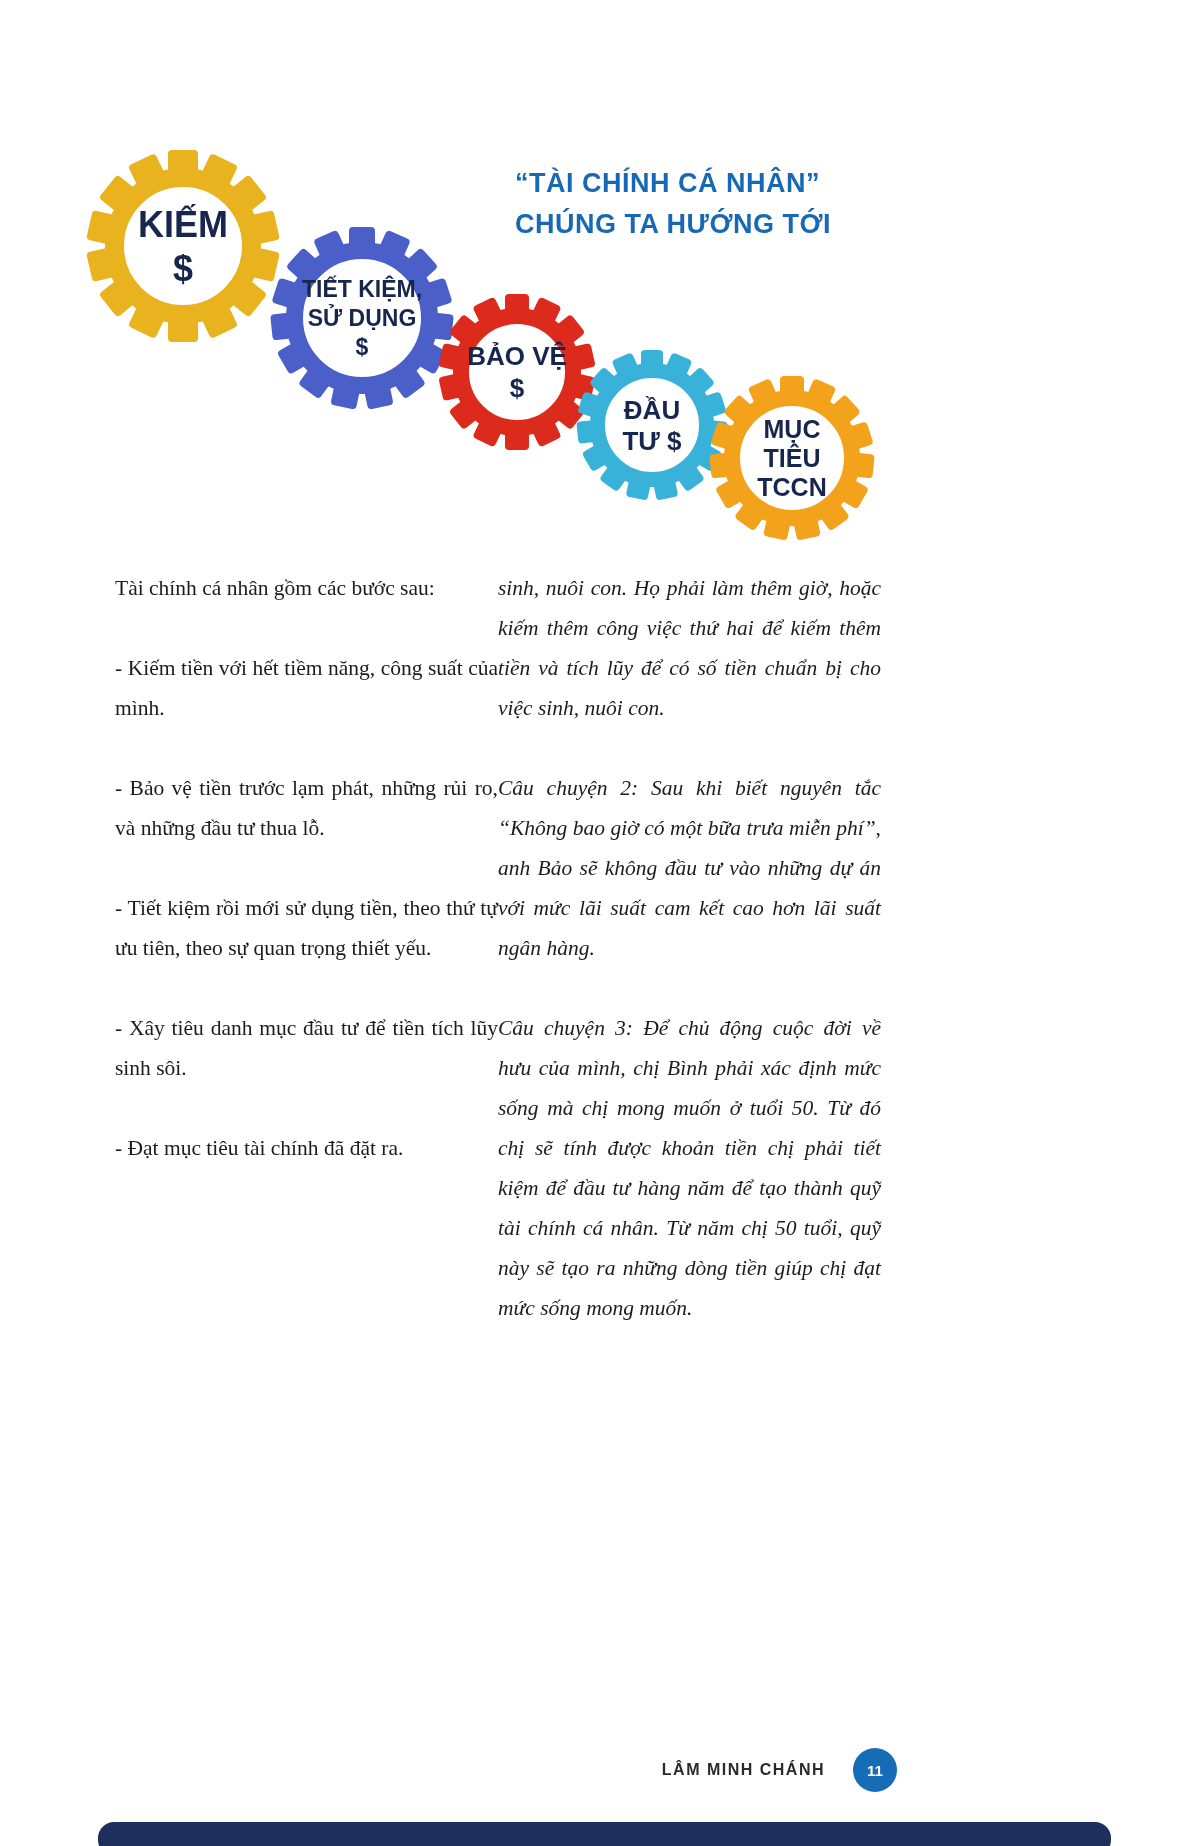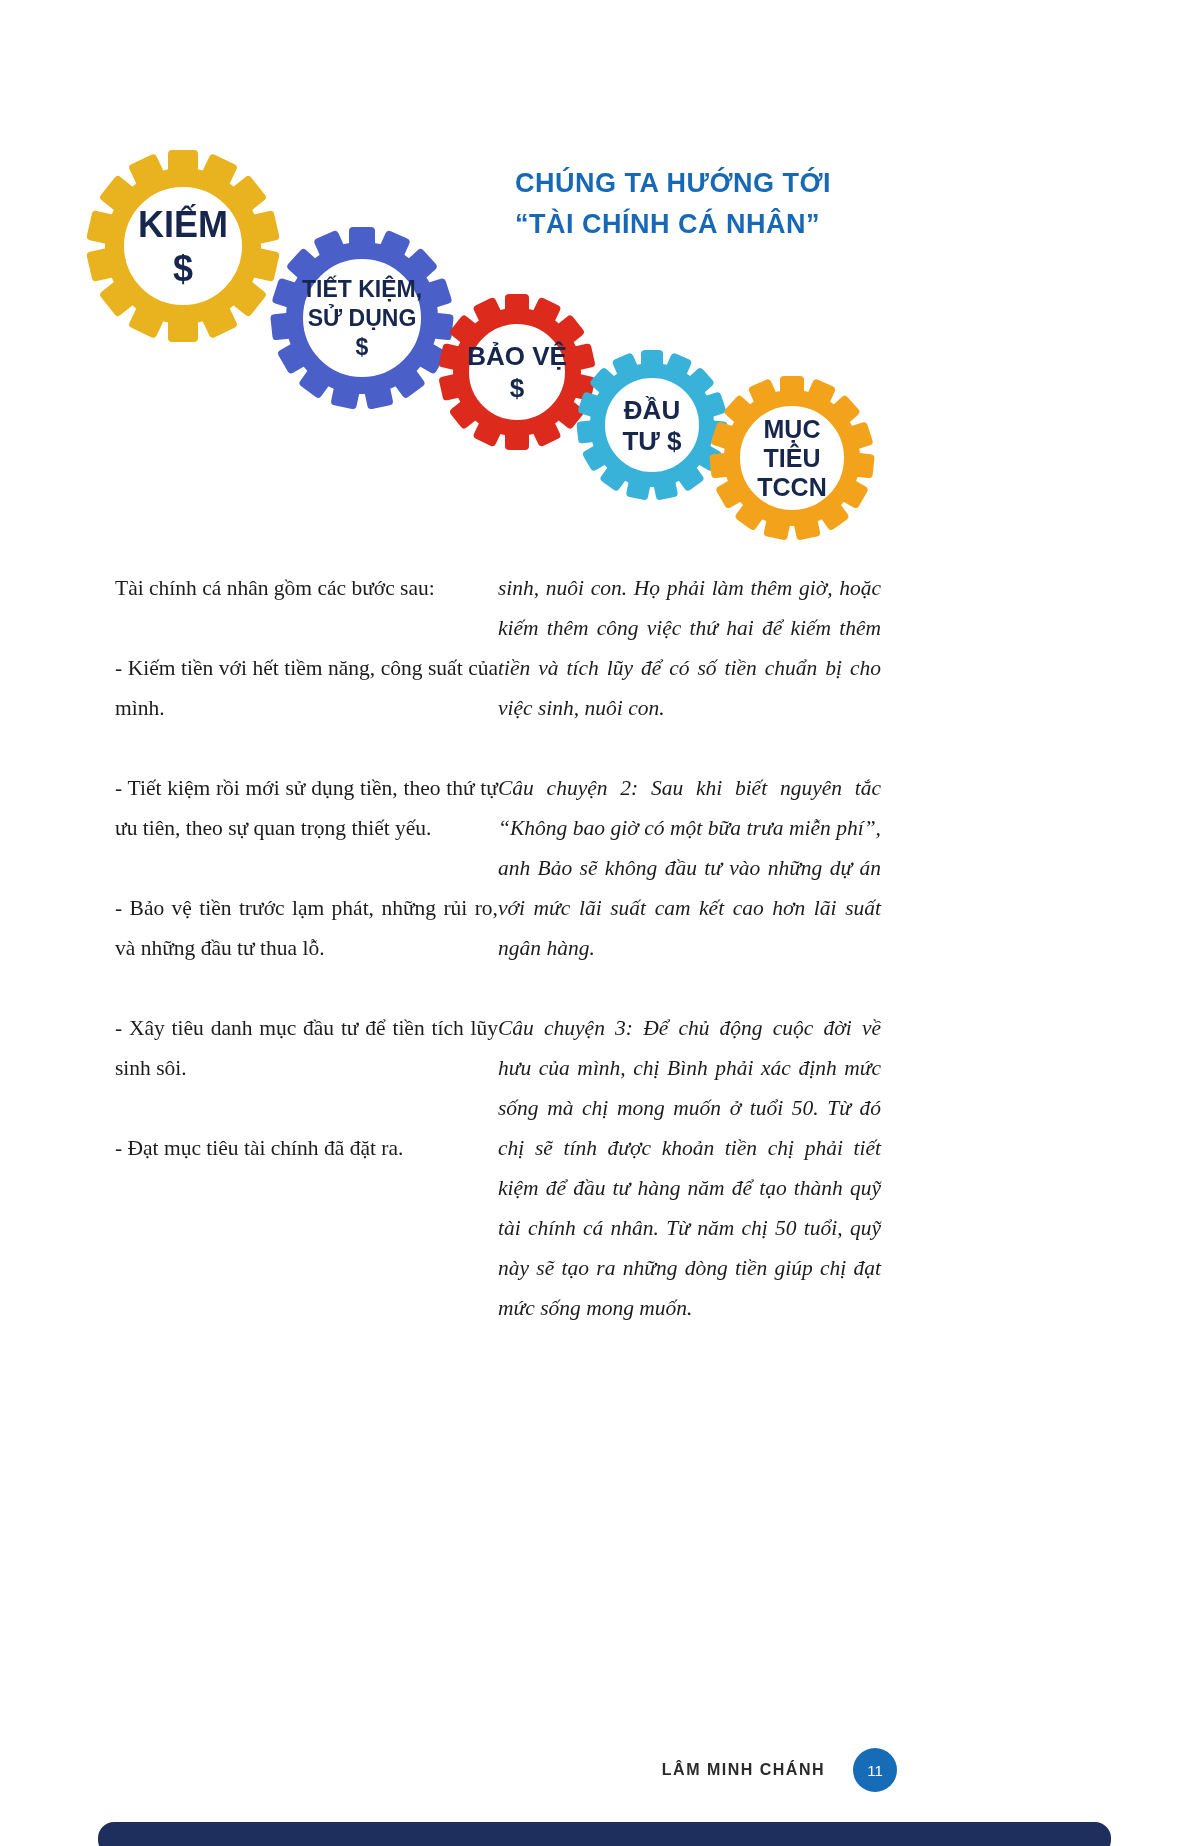--- a/index.html
+++ b/index.html
@@ -71,21 +71,21 @@
     font-size: 16px;
     letter-spacing: 1.5px;
     color: #2a2a2a;
   }
   #page-number-badge {
     width: 44px; height: 44px;
     border-radius: 50%;
     background: #176cb7;
     color: #ffffff;
     font-family: "Liberation Sans", sans-serif;
-    font-weight: normal;
+    font-weight: bold;
     font-size: 15px;
     display: flex;
     align-items: center;
     justify-content: center;
   }
   #footer-bar {
     position: absolute;
     left: 98px;
     right: 72px;
     bottom: -10px;
@@ -195,31 +195,31 @@
           <rect x="82" y="12" width="24" height="26" rx="4" fill="#f2a31b" transform="rotate(288 94 94)"></rect>
           <rect x="82" y="12" width="24" height="26" rx="4" fill="#f2a31b" transform="rotate(312 94 94)"></rect>
           <rect x="82" y="12" width="24" height="26" rx="4" fill="#f2a31b" transform="rotate(336 94 94)"></rect>
           <circle cx="94" cy="94" r="60" fill="#ffffff" stroke="#f2a31b" stroke-width="16"></circle>
           <text x="94" y="65" text-anchor="middle" dominant-baseline="central" font-size="25" font-weight="bold" fill="#17264d" font-family="&quot;Liberation Sans&quot;, sans-serif">MỤC</text>
           <text x="94" y="94" text-anchor="middle" dominant-baseline="central" font-size="25" font-weight="bold" fill="#17264d" font-family="&quot;Liberation Sans&quot;, sans-serif">TIÊU</text>
           <text x="94" y="123" text-anchor="middle" dominant-baseline="central" font-size="25" font-weight="bold" fill="#17264d" font-family="&quot;Liberation Sans&quot;, sans-serif">TCCN</text>
         </svg></div>
 
     <div id="title-block" style="color: rgb(23, 105, 181);">
+      <div>“TÀI CHÍNH CÁ NHÂN”</div>
       <div>CHÚNG TA HƯỚNG TỚI</div>
-      <div>“TÀI CHÍNH CÁ NHÂN”</div>
     </div>
   </div>
 
   <div id="content">
     <div class="col">
       <p>Tài chính cá nhân gồm các bước sau:</p>
       <p>- Kiếm tiền với hết tiềm năng, công suất của mình.</p>
+      <p>- Bảo vệ tiền trước lạm phát, những rủi ro, và những đầu tư thua lỗ.</p>
       <p>- Tiết kiệm rồi mới sử dụng tiền, theo thứ tự ưu tiên, theo sự quan trọng thiết yếu.</p>
-      <p>- Bảo vệ tiền trước lạm phát, những rủi ro, và những đầu tư thua lỗ.</p>
       <p>- Xây tiêu danh mục đầu tư để tiền tích lũy sinh sôi.</p>
       <p>- Đạt mục tiêu tài chính đã đặt ra.</p>
     </div>
     <div class="col">
       <p class="story">sinh, nuôi con. Họ phải làm thêm giờ, hoặc kiếm thêm công việc thứ hai để kiếm thêm tiền và tích lũy để có số tiền chuẩn bị cho việc sinh, nuôi con.</p>
       <p class="story">Câu chuyện 2: Sau khi biết nguyên tắc “Không bao giờ có một bữa trưa miễn phí”, anh Bảo sẽ không đầu tư vào những dự án với mức lãi suất cam kết cao hơn lãi suất ngân hàng.</p>
       <p class="story">Câu chuyện 3: Để chủ động cuộc đời về hưu của mình, chị Bình phải xác định mức sống mà chị mong muốn ở tuổi 50. Từ đó chị sẽ tính được khoản tiền chị phải tiết kiệm để đầu tư hàng năm để tạo thành quỹ tài chính cá nhân. Từ năm chị 50 tuổi, quỹ này sẽ tạo ra những dòng tiền giúp chị đạt mức sống mong muốn.</p>
     </div>
   </div>
 

